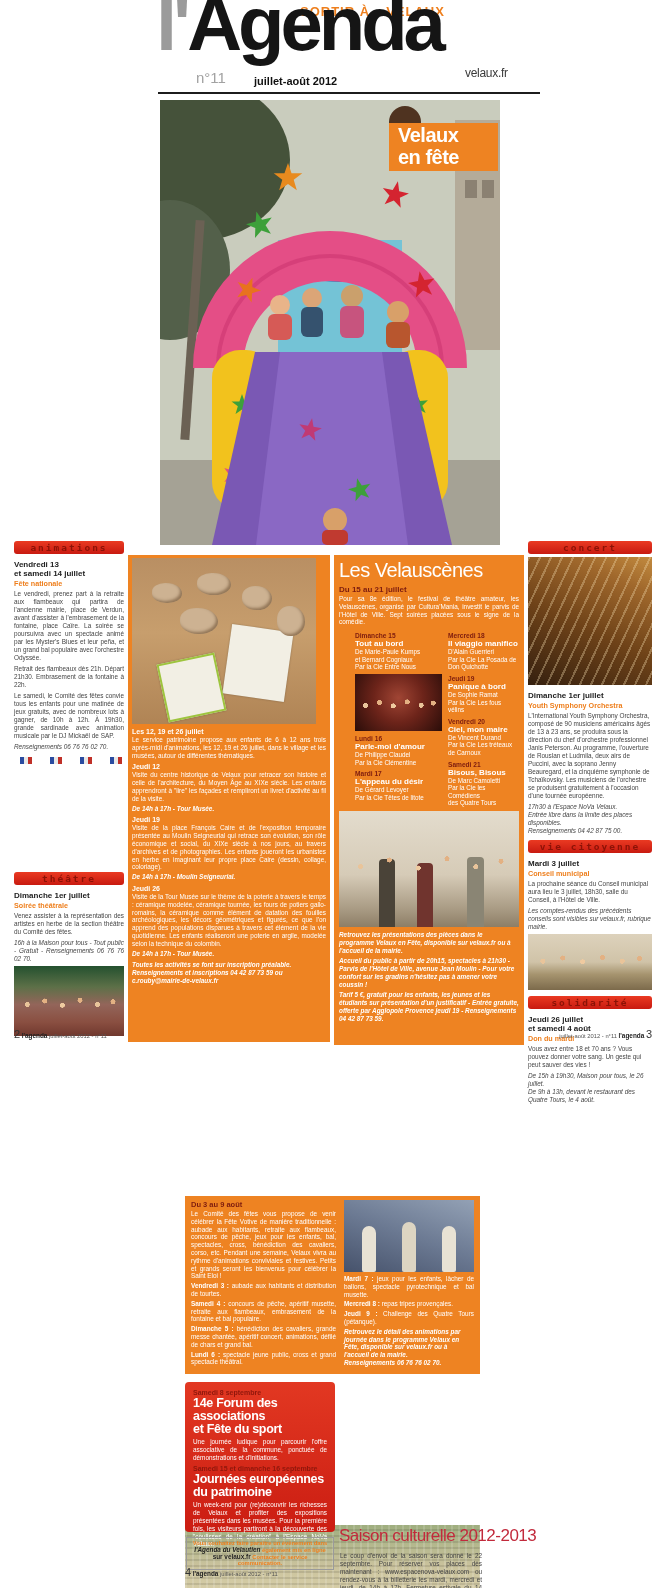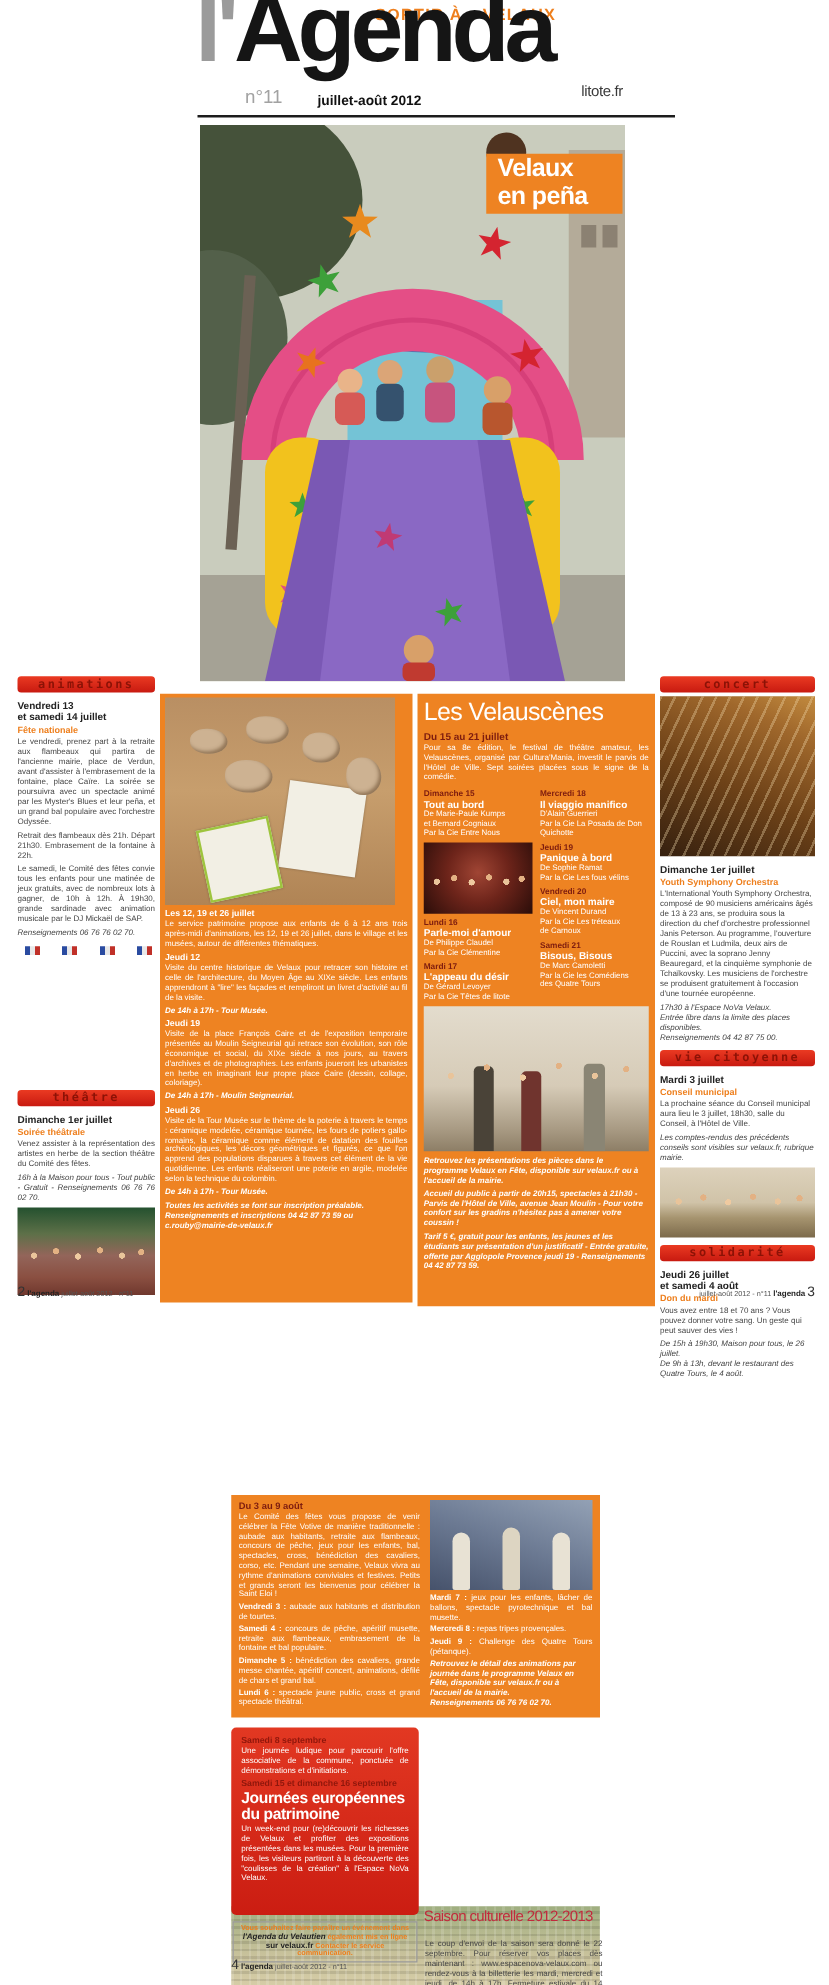--- a/index.html
+++ b/index.html
@@ -69,41 +69,41 @@
   .redbox .rdate{color:#8f170c;font-weight:bold;font-size:7px;margin:3px 0 1px;}
   .redbox .rtitle{color:#fff;font-weight:bold;font-size:12.5px;line-height:13px;letter-spacing:-0.3px;margin:0 0 2px;}
   .redbox .rtxt{color:#fff;font-size:6.4px;line-height:7.8px;text-align:justify;margin:0 0 4px;}
 
   
   .poster{background:#17120e;padding:6px;}
   .poster-inner{background:#e9e2d0;height:100%;box-sizing:border-box;padding:6px 4px 2px;text-align:center;}
   .poster-t1{font-family:"Liberation Serif",serif;font-size:9px;letter-spacing:3px;color:#35302a;margin:0;}
   .poster-t2{font-family:"Liberation Serif",serif;font-size:9px;letter-spacing:1.5px;color:#35302a;margin:0;}
   .poster-t3{font-family:"Liberation Serif",serif;font-size:9px;letter-spacing:2px;color:#a8322c;margin:0 0 2px;}
-  .saison-title{position:absolute;left:339px;top:1526px;font-size:12px;color:#c22a3c;letter-spacing:-0.5px;margin:0;font-weight:normal;}
+  .saison-title{position:absolute;left:339px;top:1526px;font-size:17px;color:#c22a3c;letter-spacing:-0.5px;margin:0;font-weight:normal;}
   .saison-body{position:absolute;left:340px;top:1546px;width:142px;font-size:6.4px;line-height:8px;color:#454545;text-align:justify;}
 
   
   .notice{position:absolute;left:186px;top:1537px;width:148px;border:1px solid #9a9a9a;padding:2px 3px;text-align:center;font-size:5.8px;line-height:6.8px;box-sizing:border-box;}
   .notice .n-or{color:#ee7f1d;font-weight:bold;}
   .notice .n-bk{color:#222;font-weight:bold;font-style:italic;font-size:6.4px;}
   .notice .n-bk2{color:#222;font-weight:bold;font-size:6.4px;}
   .pfooter{position:absolute;font-size:5.8px;color:#555;}
   .pfooter .pnum{font-size:11px;color:#333;font-weight:normal;}
   .pfooter .pbrand{font-weight:bold;color:#222;font-size:6.4px;}
 </style>
 </head>
 <body>
 
 <div class="page">
 
   <div>
     <div class="kicker"><span>SORTIR À</span><span class="k2">VELAUX</span></div>
     <h1 class="mast-title"><span class="tp">l'</span><span>Agenda</span></h1>
-    <div class="mast-site">litote.fr</div>
+    <div class="mast-site">velaux.fr</div>
     <div class="mast-num">n°11</div>
     <div class="mast-date">juillet-août 2012</div>
     <div class="mast-rule"></div>
   </div>
 
   <div class="abs photo" style="left:160px;top:100px;width:340px;height:445px;background:#c9ccbd;">
     <svg width="340" height="445" viewBox="0 0 340 445">
       <defs>
         <polygon id="star" points="0,-10 2.35,-3.24 9.51,-3.09 3.8,1.24 5.88,8.09 0,4 -5.88,8.09 -3.8,1.24 -9.51,-3.09 -2.35,-3.24"></polygon>
       </defs>
@@ -143,21 +143,21 @@
         <rect x="141" y="207" width="22" height="30" rx="6" fill="#35526e"></rect>
       <circle cx="192" cy="196" r="11" fill="#caa06c"></circle>
         <rect x="180" y="206" width="24" height="32" rx="6" fill="#c7547e"></rect>
       <circle cx="238" cy="212" r="11" fill="#d8a069"></circle>
         <rect x="226" y="222" width="24" height="26" rx="6" fill="#b8562e"></rect>
       <circle cx="175" cy="420" r="12" fill="#d8a069"></circle>
         <rect x="162" y="430" width="26" height="15" rx="5" fill="#c03a30"></rect>
     </svg>
     <div class="hero-label">
       <div>Velaux</div>
-      <div>en peña</div>
+      <div>en fête</div>
     </div>
   </div>
 
   <div class="col" style="left:14px;top:541px;width:110px;">
     <div class="bar">animations</div>
     <div class="dhead pre">Vendredi 13
 et samedi 14 juillet</div>
     <div class="otitle">Fête nationale</div>
     <p class="body-txt">Le vendredi, prenez part à la retraite aux flambeaux qui partira de l'ancienne mairie, place de Verdun, avant d'assister à l'embrasement de la fontaine, place Caïre. La soirée se poursuivra avec un spectacle animé par les Myster's Blues et leur peña, et un grand bal populaire avec l'orchestre Odyssée.</p>
     <p class="body-txt">Retrait des flambeaux dès 21h. Départ 21h30. Embrasement de la fontaine à 22h.</p>
@@ -200,21 +200,21 @@
     <p class="winfo pre" style="margin-top:4px;">Toutes les activités se font sur inscription préalable.
 Renseignements et inscriptions 04 42 87 73 59 ou
 c.rouby@mairie-de-velaux.fr</p>
   </div>
 
   <div class="col obox" style="left:334px;top:555px;width:190px;height:490px;padding:4px 5px;box-sizing:border-box;">
     <div class="big-title" style="margin-top:0;">Les Velauscènes</div>
     <div class="whead mhead" style="font-size:8px;">Du 15 au 21 juillet</div>
     <p class="wtxt">Pour sa 8e édition, le festival de théâtre amateur, les Velauscènes, organisé par Cultura'Mania, investit le parvis de l'Hôtel de Ville. Sept soirées placées sous le signe de la comédie.</p>
     <div style="display:flex;gap:6px;">
-      <div style="width:87px;">
+      <div style="width:87px;margin-left:16px;">
         <div class="show">
           <div class="sdate">Dimanche 15</div>
           <div class="stitle">Tout au bord</div>
           <div class="scredits pre">De Marie-Paule Kumps
 et Bernard Cogniaux
 Par la Cie Entre Nous</div>
         </div>
         <div class="photo ph-actors" style="width:87px;height:57px;margin:3px 0;">
           <div class="heads"></div>
         </div>
@@ -334,20 +334,22 @@
         <p class="wtxt"><b>Mercredi 8 :</b> <span>repas tripes provençales.</span></p>
         <p class="wtxt"><b>Jeudi 9 :</b> <span>Challenge des Quatre Tours (pétanque).</span></p>
         <p class="winfo pre">Retrouvez le détail des animations par journée dans le programme Velaux en Fête, disponible sur velaux.fr ou à l'accueil de la mairie.
 Renseignements 06 76 76 02 70.</p>
       </div>
     </div>
   </div>
 
   <div class="abs redbox" style="left:185px;top:1382px;width:150px;height:150px;box-sizing:border-box;">
     <div class="rdate" style="margin-top:0;">Samedi 8 septembre</div>
+    <div class="rtitle pre">14e Forum des associations
+et Fête du sport</div>
     <p class="rtxt">Une journée ludique pour parcourir l'offre associative de la commune, ponctuée de démonstrations et d'initiations.</p>
     <div class="rdate">Samedi 15 et dimanche 16 septembre</div>
     <div class="rtitle pre">Journées européennes
 du patrimoine</div>
     <p class="rtxt">Un week-end pour (re)découvrir les richesses de Velaux et profiter des expositions présentées dans les musées. Pour la première fois, les visiteurs partiront à la découverte des "coulisses de la création" à l'Espace NoVa Velaux.</p>
   </div>
 
 
   <h2 class="saison-title">Saison culturelle 2012-2013</h2>
   <p class="saison-body">Le coup d'envoi de la saison sera donné le 22 septembre. Pour réserver vos places dès maintenant : www.espacenova-velaux.com ou rendez-vous à la billetterie les mardi, mercredi et jeudi, de 14h à 17h. Fermeture estivale du 14 juillet au 31 août.</p>

